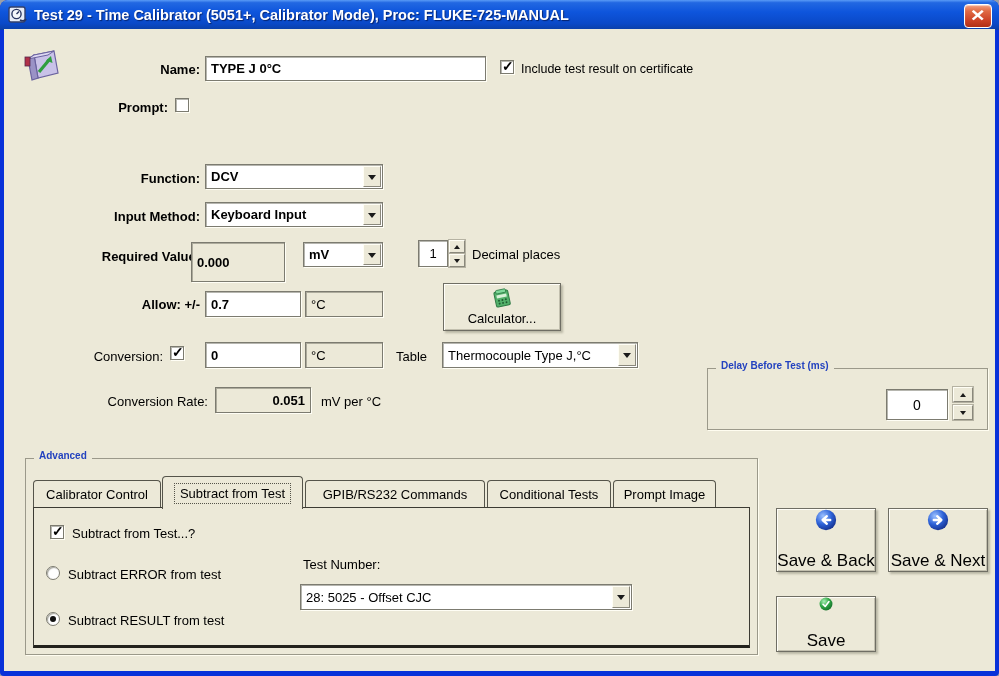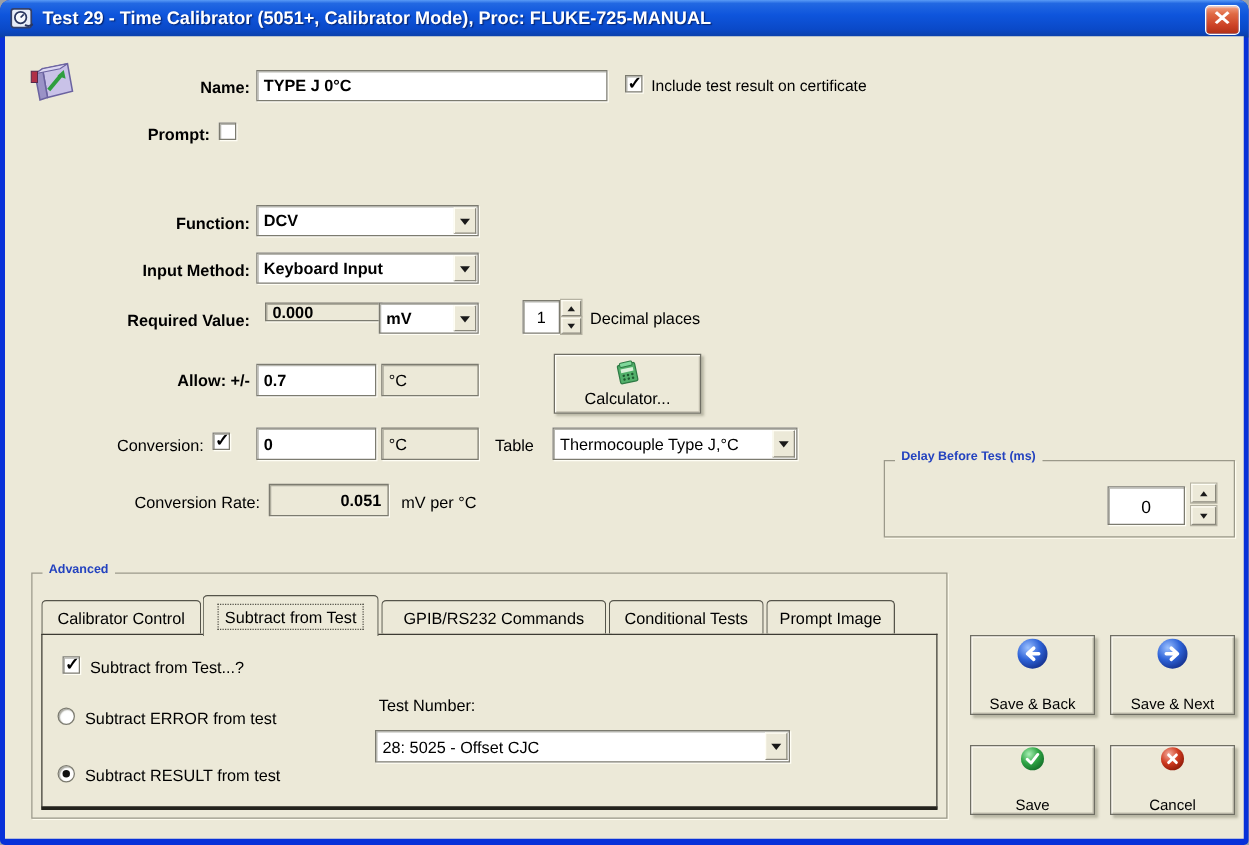--- a/index.html
+++ b/index.html
@@ -101,21 +101,21 @@
   .tab-panel {
     position:absolute; left:33px; top:507px; width:717px; height:141px;
     background:#ECE9D8; border:1px solid #3c3b33; border-bottom:3px solid #23221c; z-index:4;
   }
   
   .btn {
     position:absolute; background:#ECE9D8;
     border:1px solid #6f6e64;
     box-shadow:inset 1px 1px 0 #fffef8, inset -1px -1px 0 #c2bfae, 2px 2px 2px rgba(90,88,70,.35);
     display:flex; flex-direction:column; align-items:center; justify-content:center; gap:20px;
-    font-size:12px; cursor:pointer;
+    font-size:17px; cursor:pointer;
   }
   .calc-btn { gap:3px; font-size:13px; }
 </style>
 </head>
 <body>
 
 <div class="stage">
 
   <div class="titlebar">
     <svg class="win-icon" viewBox="0 0 20 20">
@@ -160,21 +160,21 @@
 
   <div class="lbl b" style="left:60px;top:209px;width:140px">Input Method:</div>
   <div class="edit combo" style="left:205px;top:202px;width:178px;height:25px">
     <span>Keyboard Input</span>
     <span class="combo-arrow">
         <span class="tri-down"></span>
       </span>
   </div>
 
   <div class="lbl b" style="left:60px;top:249px;width:140px">Required Value:</div>
-  <div class="edit ro" style="left:212px;top:242px;width:94px;height:15px">0.000</div>
+  <div class="edit ro" style="left:191px;top:242px;width:94px;height:40px">0.000</div>
   <div class="edit combo" style="left:303px;top:242px;width:80px;height:25px">
     <span>mV</span>
     <span class="combo-arrow">
         <span class="tri-down"></span>
       </span>
   </div>
   <div class="edit center" style="left:418px;top:240px;width:30px;height:27px;font-weight:normal">1</div>
   <div class="spin-btn" style="left:449px;top:240px;width:16px;height:13px">
       <span class="tri-up-s"></span>
     </div>
@@ -306,28 +306,14 @@
             <stop offset="55%" stop-color="#2FA545"></stop>
             <stop offset="100%" stop-color="#15702A"></stop>
           </radialGradient>
         </defs>
       <circle cx="13" cy="13" r="12" fill="url(#gGreen)"></circle>
       <path d="M7.5 13.5 L11.5 17.5 L18.5 8.5" fill="none" stroke="#fff" stroke-width="3" stroke-linecap="round" stroke-linejoin="round"></path>
     </svg>
     <span>Save</span>
   </div>
 
-  <div class="btn" style="left:888px;top:596px;width:100px;height:56px">
-    <svg width="26" height="26" viewBox="0 0 26 26">
-      <defs>
-          <radialGradient id="gRed" cx="35%" cy="30%" r="75%">
-            <stop offset="0%" stop-color="#F5AE9E"></stop>
-            <stop offset="55%" stop-color="#CE3A1F"></stop>
-            <stop offset="100%" stop-color="#8F1A08"></stop>
-          </radialGradient>
-        </defs>
-      <circle cx="13" cy="13" r="12" fill="url(#gRed)"></circle>
-      <path d="M9 9 L17 17 M17 9 L9 17" fill="none" stroke="#fff" stroke-width="3" stroke-linecap="round"></path>
-    </svg>
-    <span>Cancel</span>
-  </div>
 
 </div>
 
 </body></html>

